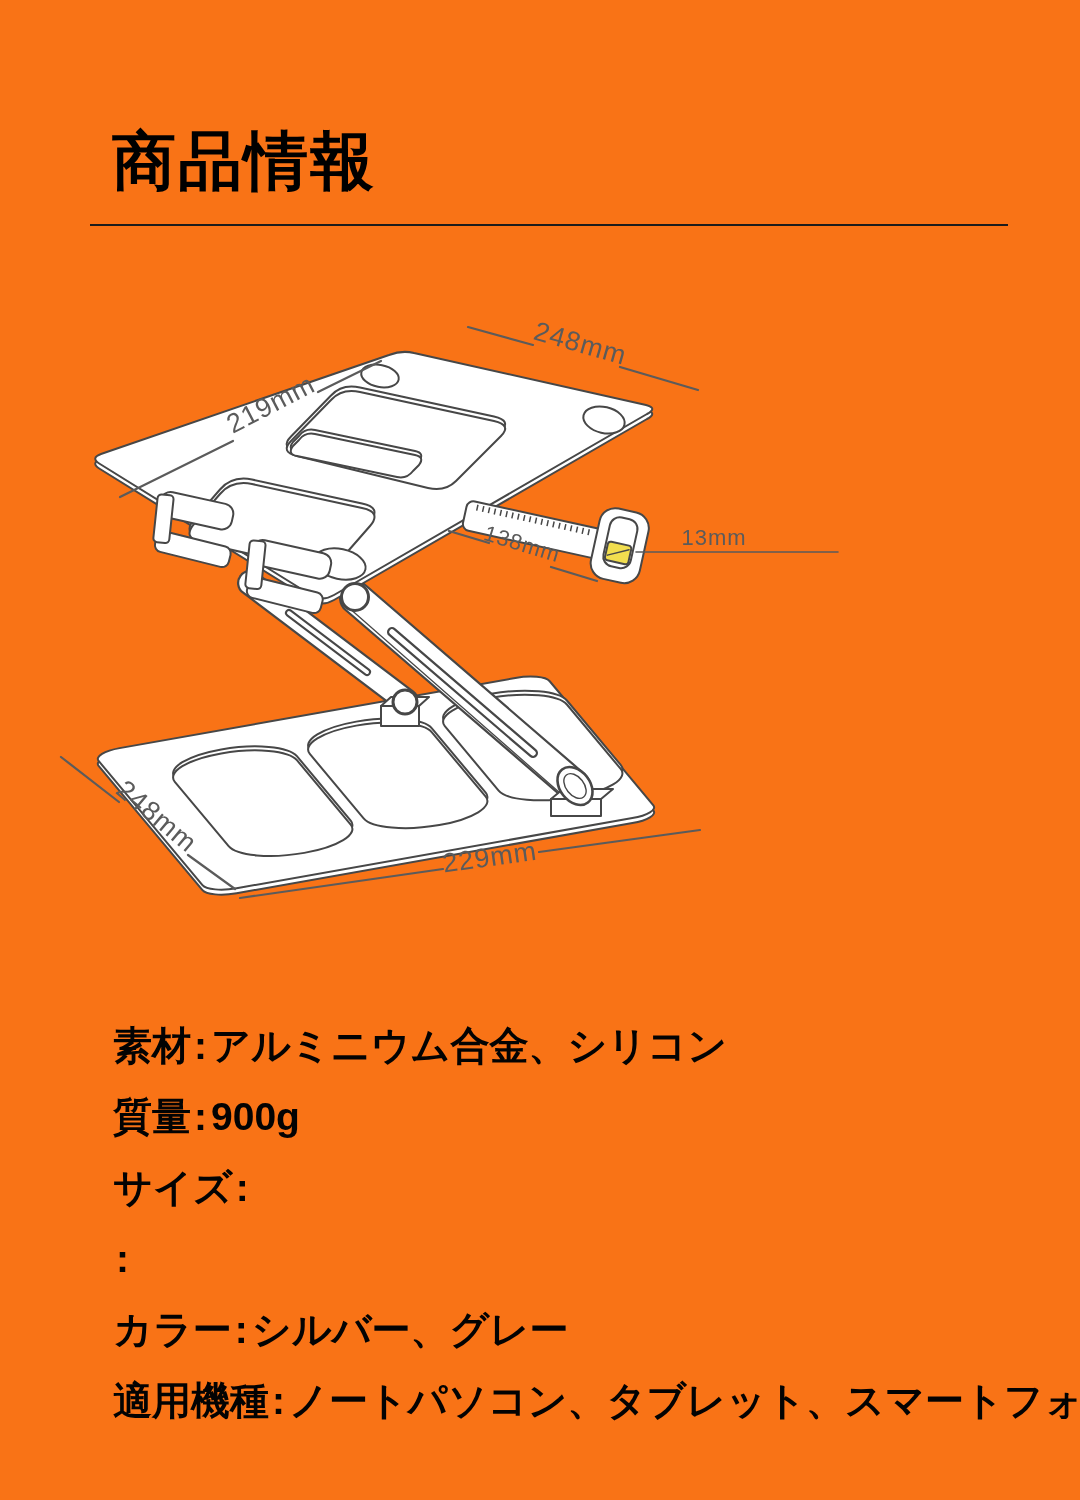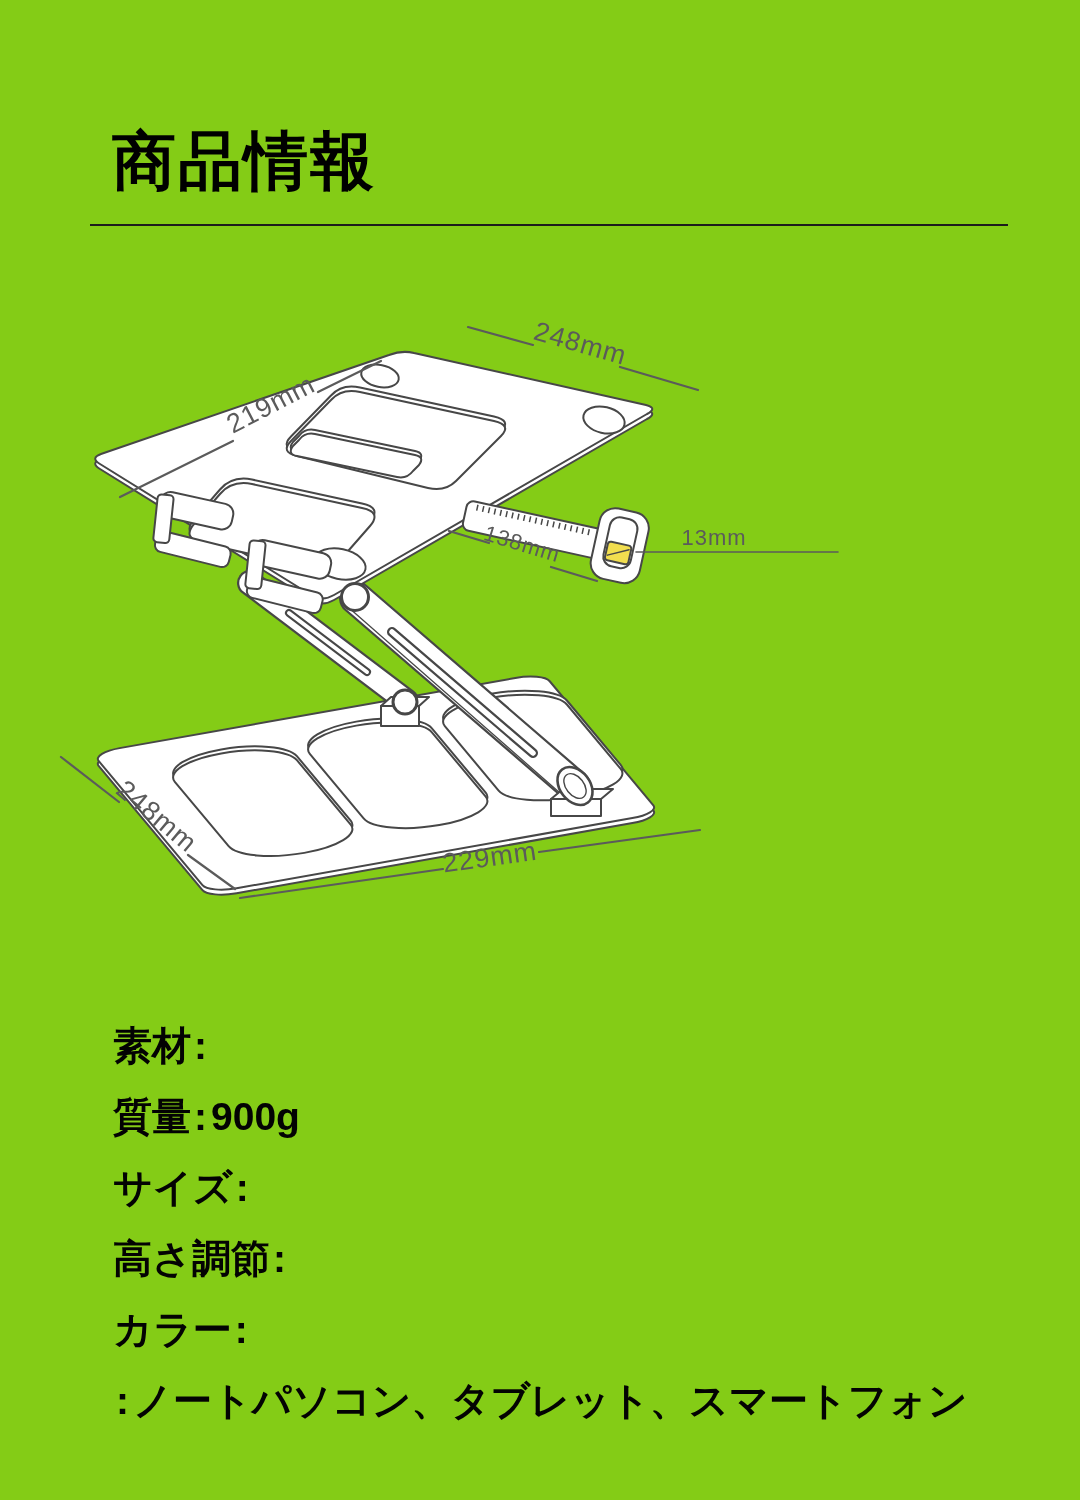--- a/index.html
+++ b/index.html
@@ -1,18 +1,18 @@
 <!DOCTYPE html>
 <html><head>
 <meta charset="utf-8">
 <style>
   html,body{margin:0;padding:0;background:#ffffff;}
   body{width:1080px;height:1500px;position:relative;overflow:hidden;
        font-family:"Liberation Sans","DejaVu Sans",sans-serif;color:#000;}
-  .page{position:absolute;inset:0;background:#84cc16;}
+  .page{position:absolute;inset:0;background:#f97316;}
   .title{position:absolute;left:112px;top:118px;margin:0;font-size:64px;font-weight:bold;
          letter-spacing:2px;color:#000;}
   .rule{position:absolute;left:90px;top:224px;width:918px;height:0;border-top:2px solid #1c1c1c;}
   #diagram{position:absolute;left:30px;top:300px;width:1020px;height:620px;}
   .ln{fill:none;stroke:#474747;stroke-width:2;vector-effect:non-scaling-stroke;
       stroke-linejoin:round;stroke-linecap:round;}
   .fw{fill:#ffffff;}
   .dim{fill:none;stroke:#5b5b5b;stroke-width:2.2;stroke-linecap:round;}
   .dimt{fill:#5b5b5b;font-size:27px;text-anchor:middle;letter-spacing:1px;
         font-family:"Liberation Sans","DejaVu Sans",sans-serif;}
@@ -131,37 +131,39 @@
 
       <path d="M240,898 L443,869 M539,852 L700,830" class="dim"></path>
       <text class="dimt" transform="translate(491,866) rotate(-8)">229mm</text>
     </g>
   </svg>
 
   <div class="specs">
     <div class="spec-row">
       <span>素材</span>
         <span class="spec-colon">:</span>
+        <span>アルミニウム合金、シリコン</span>
     </div>
     <div class="spec-row">
       <span>質量</span>
         <span class="spec-colon">:</span>
         <span>900g</span>
     </div>
     <div class="spec-row">
       <span>サイズ</span>
         <span class="spec-colon">:</span>
     </div>
     <div class="spec-row">
-      <span>高さ調節</span>
         <span class="spec-colon">:</span>
     </div>
     <div class="spec-row">
       <span>カラー</span>
         <span class="spec-colon">:</span>
+        <span>シルバー、グレー</span>
     </div>
     <div class="spec-row">
+      <span>適用機種</span>
         <span class="spec-colon">:</span>
         <span>ノートパソコン、タブレット、スマートフォン</span>
     </div>
   </div>
 
 </div>
 
 </body></html>

